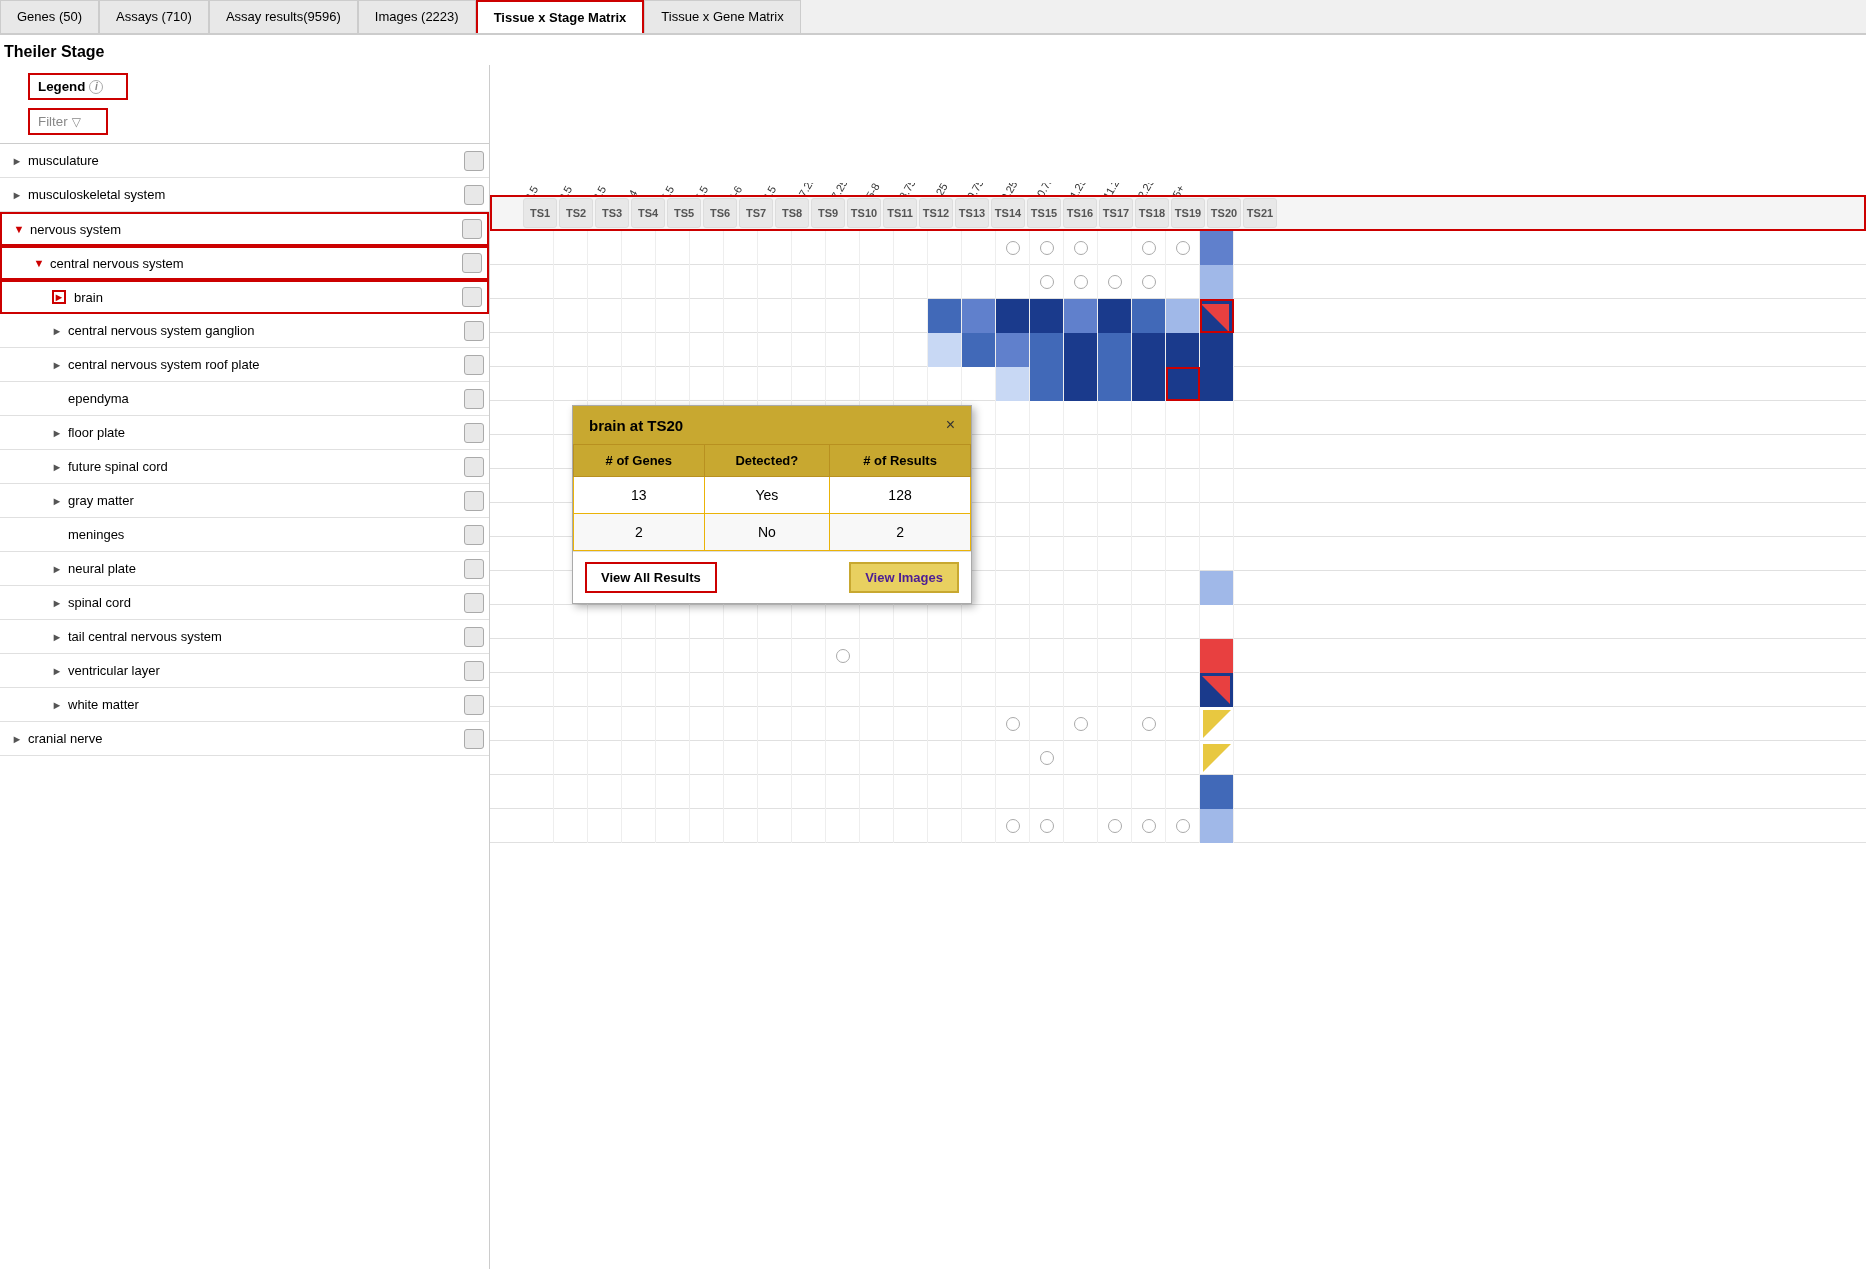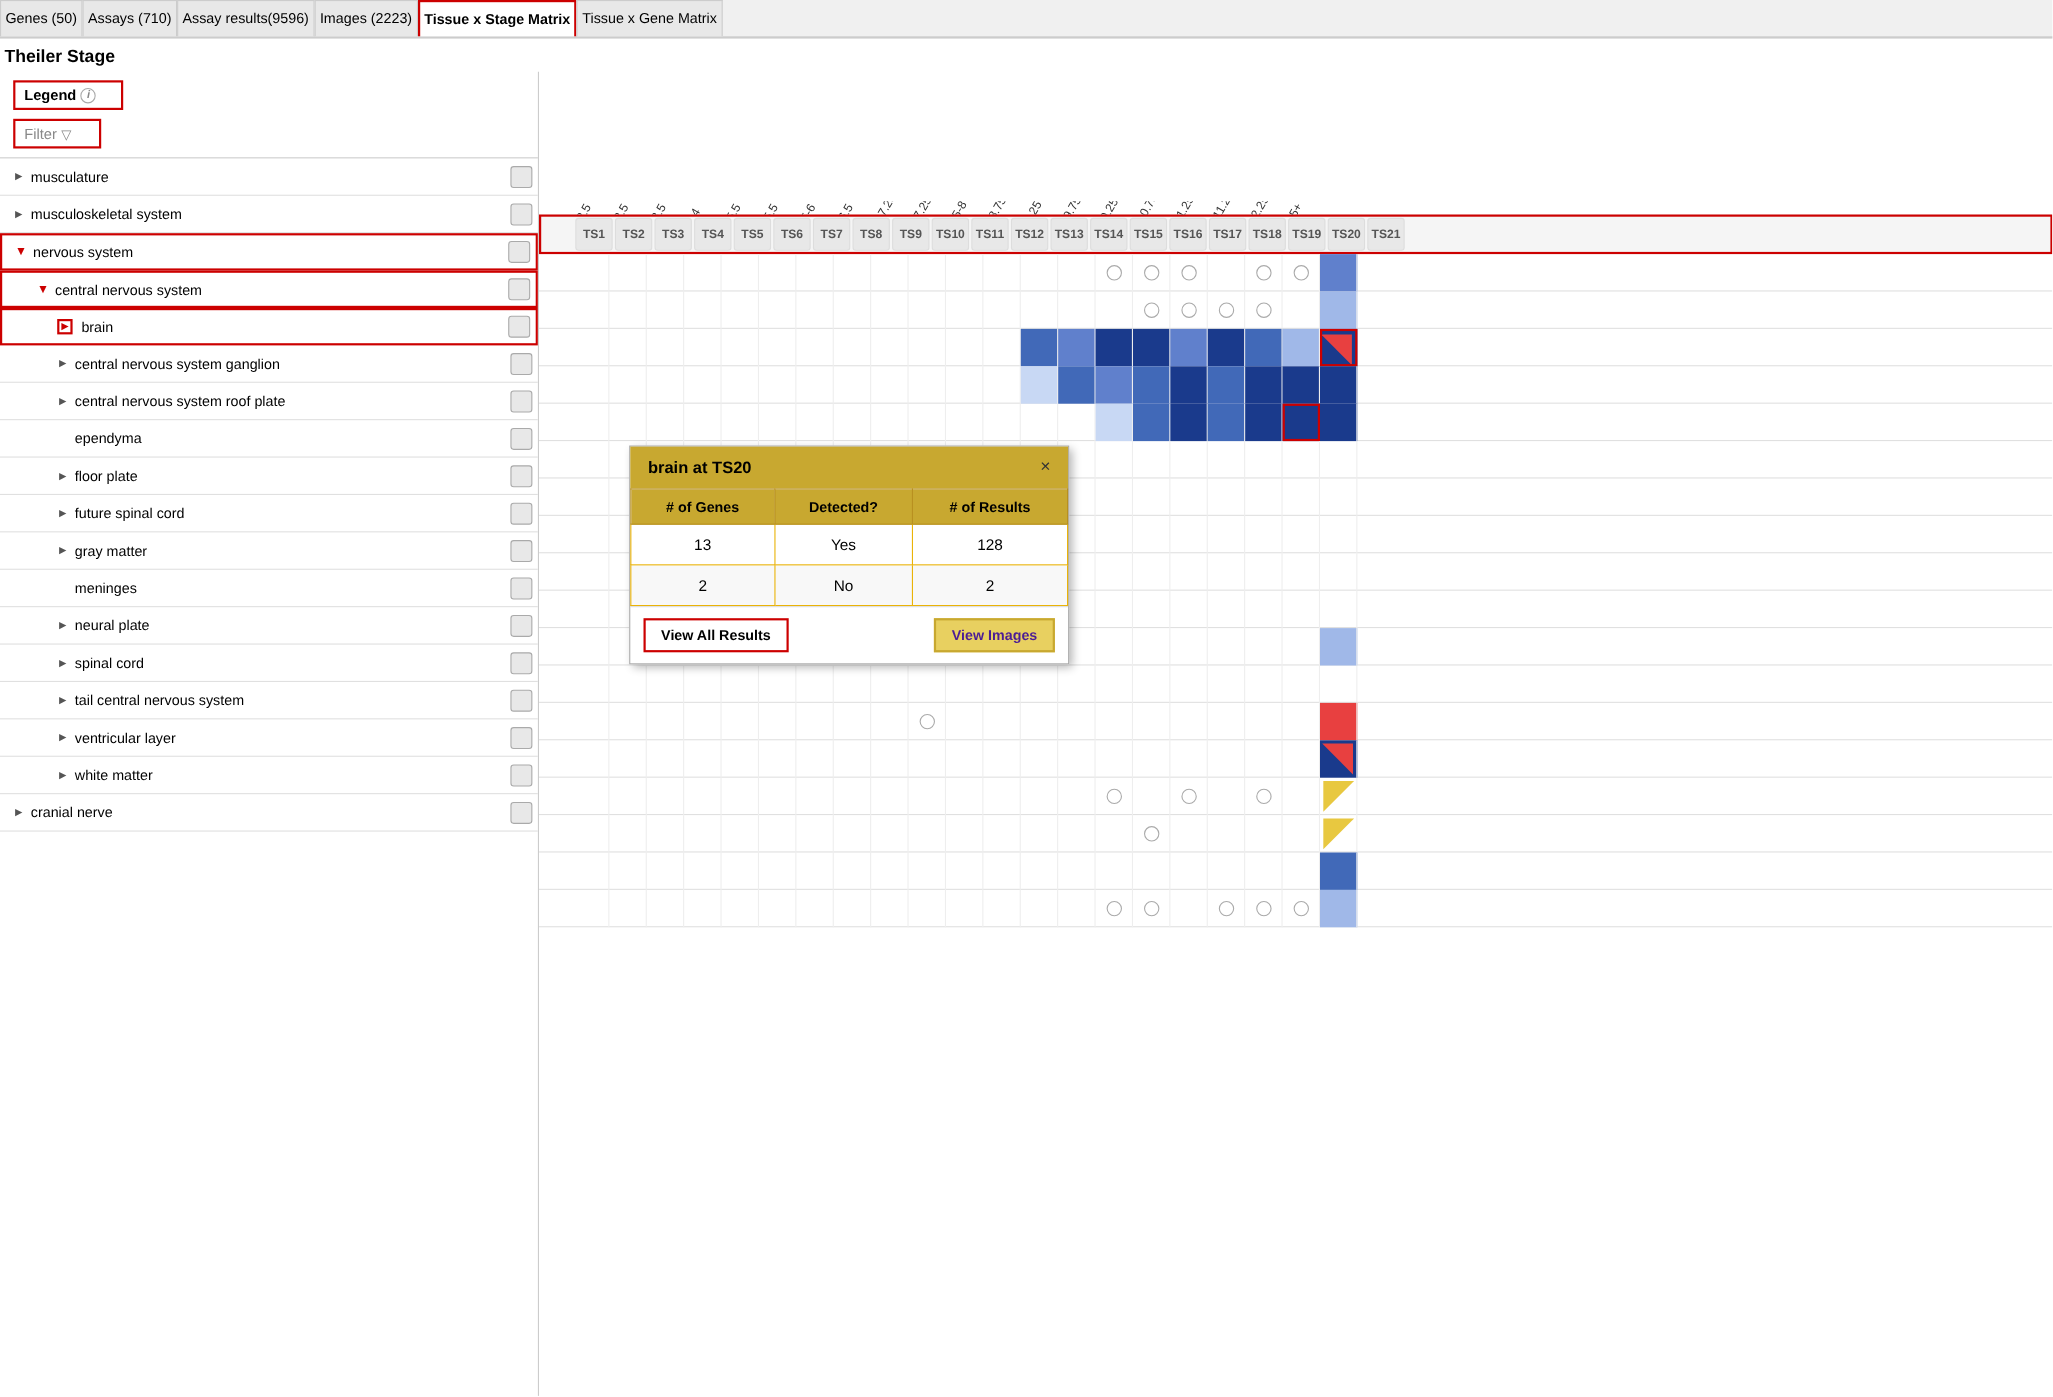--- a/index.html
+++ b/index.html
@@ -1,32 +1,32 @@
 <!DOCTYPE html>
 <html><head>
   <meta charset="utf-8">
   <style>
     * { box-sizing: border-box; margin: 0; padding: 0; }
     body { font-family: Arial, sans-serif; font-size: 13px; background: #fff; overflow: hidden; }
 
     
     .tabs { display: flex; border-bottom: 2px solid #ccc; background: #f0f0f0; }
-    .tab { padding: 8px 4px; border: 1px solid #ccc; border-bottom: none; cursor: pointer; background: #e8e8e8; font-size: 13px; }
+    .tab { padding: 8px 16px; border: 1px solid #ccc; border-bottom: none; cursor: pointer; background: #e8e8e8; font-size: 13px; }
     .tab.active { background: #fff; border: 2px solid #c00; border-bottom: none; font-weight: bold; }
 
     
     .main { display: flex; flex-direction: column; height: calc(100vh - 36px); }
     .page-title { text-align: left; font-weight: bold; font-size: 16px; padding: 8px 4px 4px; }
 
     
     .content { display: flex; flex: 1; overflow: hidden; position: relative; }
 
     
     .left-panel { width: 490px; flex-shrink: 0; border-right: 1px solid #ccc; display: flex; flex-direction: column; }
-    .controls { padding: 8px 12px; display: flex; gap: 8px; flex-direction: column; }
+    .controls { padding: 8px 28px; display: flex; gap: 8px; flex-direction: column; }
     .legend-btn { border: 2px solid #c00; padding: 4px 8px; display: inline-flex; align-items: center; gap: 4px; cursor: pointer; background: #fff; font-weight: bold; width: 100px; }
     .filter-btn { border: 2px solid #c00; padding: 4px 8px; display: inline-flex; align-items: center; gap: 4px; cursor: pointer; background: #fff; color: #888; width: 80px; }
 
     
     .tissue-list { flex: 1; overflow-y: auto; border-top: 1px solid #ccc; }
     .tissue-row { display: flex; align-items: center; height: 34px; border-bottom: 1px solid #e0e0e0; padding-left: 10px; cursor: pointer; }
     .tissue-row .toggle { width: 14px; height: 14px; display: inline-flex; align-items: center; justify-content: center; margin-right: 4px; color: #555; font-size: 11px; }
     .tissue-row .label { font-size: 13px; }
     .tissue-row .checkbox-cell { width: 30px; margin-left: auto; display: flex; align-items: center; justify-content: center; }
     .row-checkbox { width: 20px; height: 20px; border: 1px solid #aaa; background: #e8e8e8; border-radius: 3px; }

